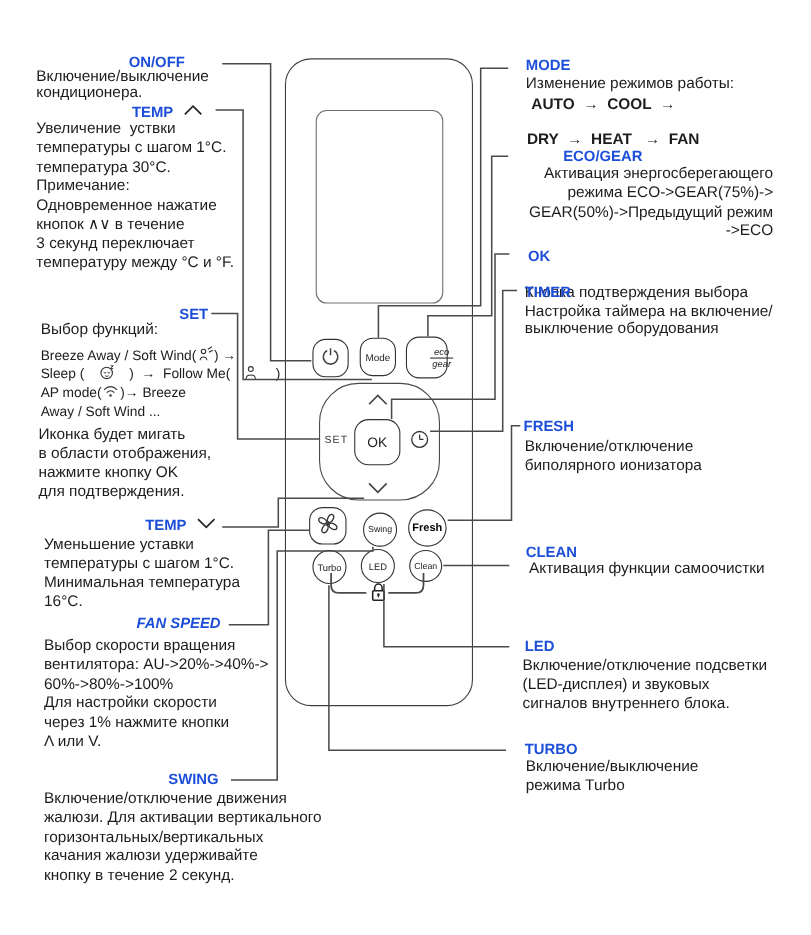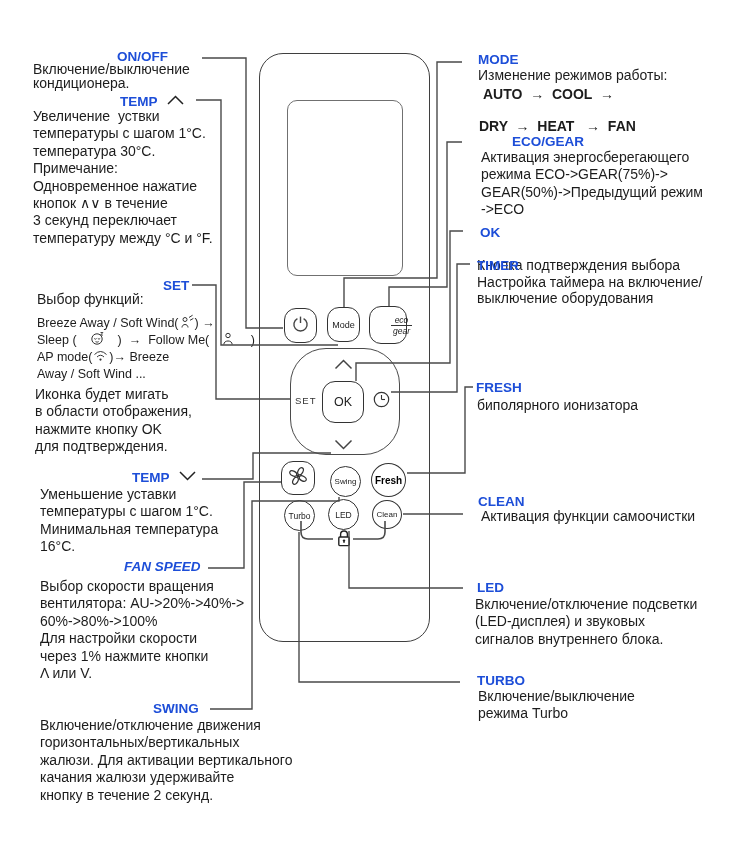--- a/index.html
+++ b/index.html
@@ -85,38 +85,38 @@
 
   <div class="h" style="left:132px;top:469px;"><span>TEMP</span><span class="chev"><svg width="17" height="10">
           <polyline points="1,1 8.5,8.5 16,1" fill="none" stroke="#222" stroke-width="1.5"></polyline>
         </svg></span></div>
   <div class="p" style="left:40px;top:486px;"><div>Уменьшение уставки</div><div>температуры с шагом 1°C.</div><div>Минимальная температура</div><div>16°C.</div></div>
 
   <div class="h" style="left:124px;top:559px;font-style:italic;">FAN SPEED</div>
   <div class="p" style="left:40px;top:578px;"><div>Выбор скорости вращения</div><div>вентилятора: AU-&gt;20%-&gt;40%-&gt;</div><div>60%-&gt;80%-&gt;100%</div><div>Для настройки скорости</div><div>через 1% нажмите кнопки</div><div>Λ или V.</div></div>
 
   <div class="h" style="left:153px;top:701px;">SWING</div>
-  <div class="p" style="left:40px;top:717px;"><div>Включение/отключение движения</div><div>горизонтальных/вертикальных</div><div>жалюзи. Для активации вертикального</div><div>качания жалюзи удерживайте</div><div>кнопку в течение 2 секунд.</div></div>
+  <div class="p" style="left:40px;top:717px;"><div>Включение/отключение движения</div><div>жалюзи. Для активации вертикального</div><div>горизонтальных/вертикальных</div><div>качания жалюзи удерживайте</div><div>кнопку в течение 2 секунд.</div></div>
 
   <div class="h" style="left:478px;top:52px;">MODE</div>
   <div class="p" style="left:478px;top:67px;">Изменение режимов работы:</div>
   <div class="p" style="left:483px;top:86px;font-weight:bold;">AUTO  →  COOL  →</div>
   <div class="p" style="left:479px;top:118px;font-weight:bold;">DRY  →  HEAT   →  FAN</div>
 
   <div class="h" style="left:478px;top:134px;margin-left:34px;">ECO/GEAR</div>
-  <div class="p" style="left:481px;top:149px;"><div>Активация энергосберегающего</div><div>режима ECO-&gt;GEAR(75%)-&gt;</div><div>GEAR(50%)-&gt;Предыдущий режим</div><div>-&gt;ECO</div></div>
+  <div class="p" style="left:481px;top:149px;text-align:right;"><div>Активация энергосберегающего</div><div>режима ECO-&gt;GEAR(75%)-&gt;</div><div>GEAR(50%)-&gt;Предыдущий режим</div><div>-&gt;ECO</div></div>
 
   <div class="h" style="left:480px;top:225px;">OK</div>
   <div class="p" style="left:477px;top:241px;margin-top:16px;"><div>Кнопка подтверждения выбора</div></div>
 
   <div class="h" style="left:477px;top:258px;">TIMER</div>
   <div class="p" style="left:477px;top:274px;line-height:16px;"><div>Настройка таймера на включение/</div><div>выключение оборудования</div></div>
 
   <div class="h" style="left:476px;top:380px;">FRESH</div>
-  <div class="p" style="left:477px;top:397px;"><div>биполярного ионизатора</div></div>
+  <div class="p" style="left:477px;top:397px;"><div>Включение/отключение</div><div>биполярного ионизатора</div></div>
 
   <div class="h" style="left:478px;top:494px;">CLEAN</div>
   <div class="p" style="left:481px;top:508px;"><div>Активация функции самоочистки</div></div>
 
   <div class="h" style="left:477px;top:580px;">LED</div>
   <div class="p" style="left:475px;top:596px;"><div>Включение/отключение подсветки</div><div>(LED-дисплея) и звуковых</div><div>сигналов внутреннего блока.</div></div>
 
   <div class="h" style="left:477px;top:673px;">TURBO</div>
   <div class="p" style="left:478px;top:688px;"><div>Включение/выключение</div><div>режима Turbo</div></div>
 

